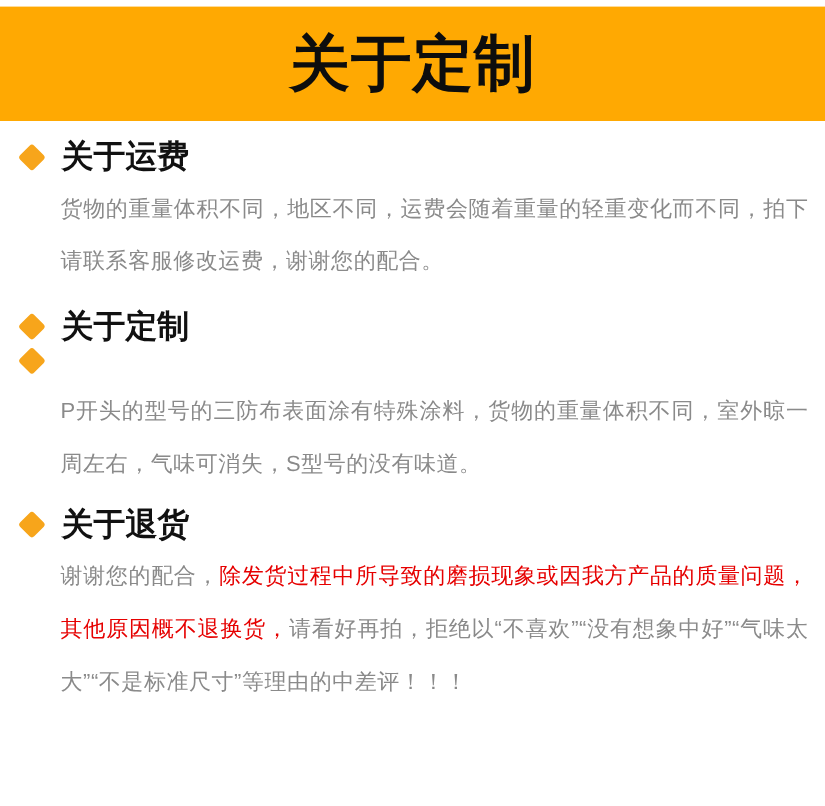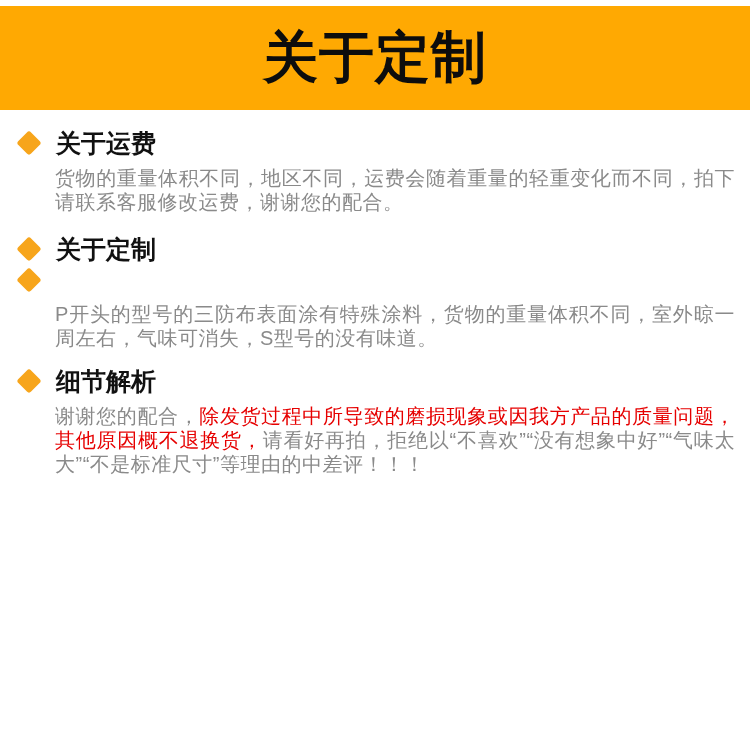--- a/index.html
+++ b/index.html
@@ -41,29 +41,29 @@
     flex:0 0 26px;
   }
   .diamond{
     width:18px;height:18px;
     background:var(--diamond);
     border-radius:3px;
     transform:rotate(45deg);
   }
   .section-heading{
     margin-left:14px;
-    font-size:25px;
+    font-size:29px;
     line-height:30px;
     font-weight:bold;
     color:var(--heading);
   }
   .section-body{
     margin:8px 15px 0 55px;
     font-size:20px;
-    line-height:24px;
+    line-height:48px;
     letter-spacing:0.5px;
     color:var(--body-gray);
     text-align:justify;
   }
   .seg-gray{color:var(--body-gray);}
   .seg-red{color:var(--red);}
   .mt-s1{margin-top:18px;}
   .mt-s2{margin-top:20px;}
   .mt-s3{margin-top:2px;}
   .mt-s4{margin-top:16px;}
@@ -101,19 +101,19 @@
             <span class="diamond"></span>
           </span>
         </div>
         <p class="section-body"><span class="seg-gray">P开头的型号的三防布表面涂有特殊涂料，货物的重量体积不同，室外晾一周左右，气味可消失，S型号的没有味道。</span></p>
       </section>
       <section class="section mt-s4">
         <div class="section-header">
           <span class="diamond-wrap">
             <span class="diamond"></span>
           </span>
-          <h2 class="section-heading">细节解析</h2>
+          <h2 class="section-heading">关于退货</h2>
         </div>
         <p class="section-body"><span class="seg-gray">谢谢您的配合，</span><span class="seg-red">除发货过程中所导致的磨损现象或因我方产品的质量问题，其他原因概不退换货，</span><span class="seg-gray">请看好再拍，拒绝以“不喜欢”“没有想象中好”“气味太大”“不是标准尺寸”等理由的中差评！！！</span></p>
       </section>
     </div>
 
 </div>
 
 </body></html>

